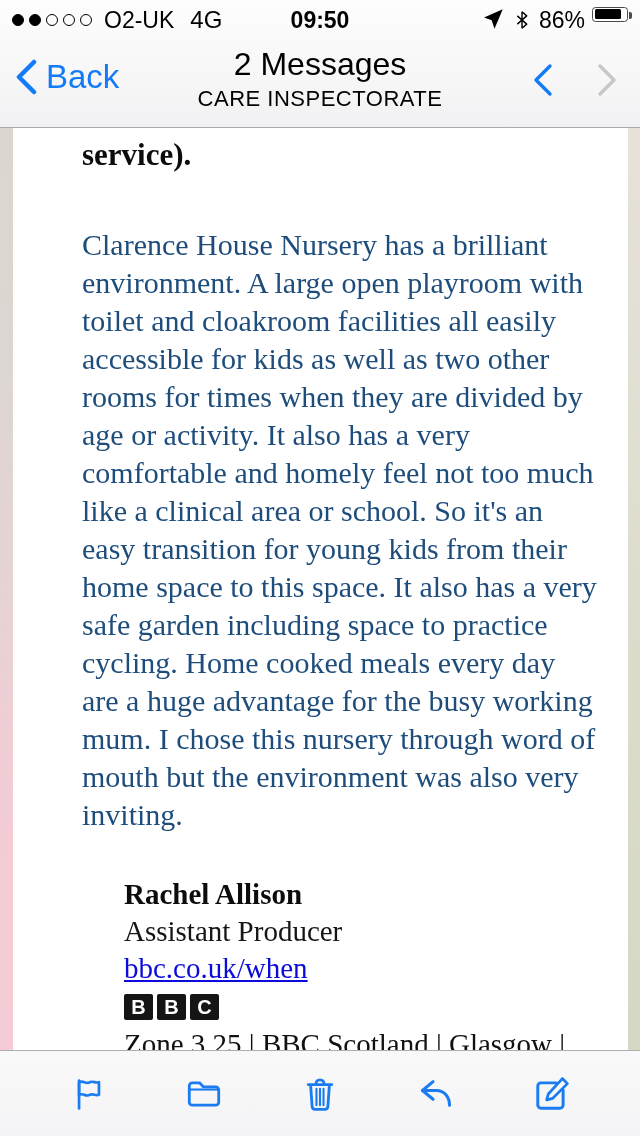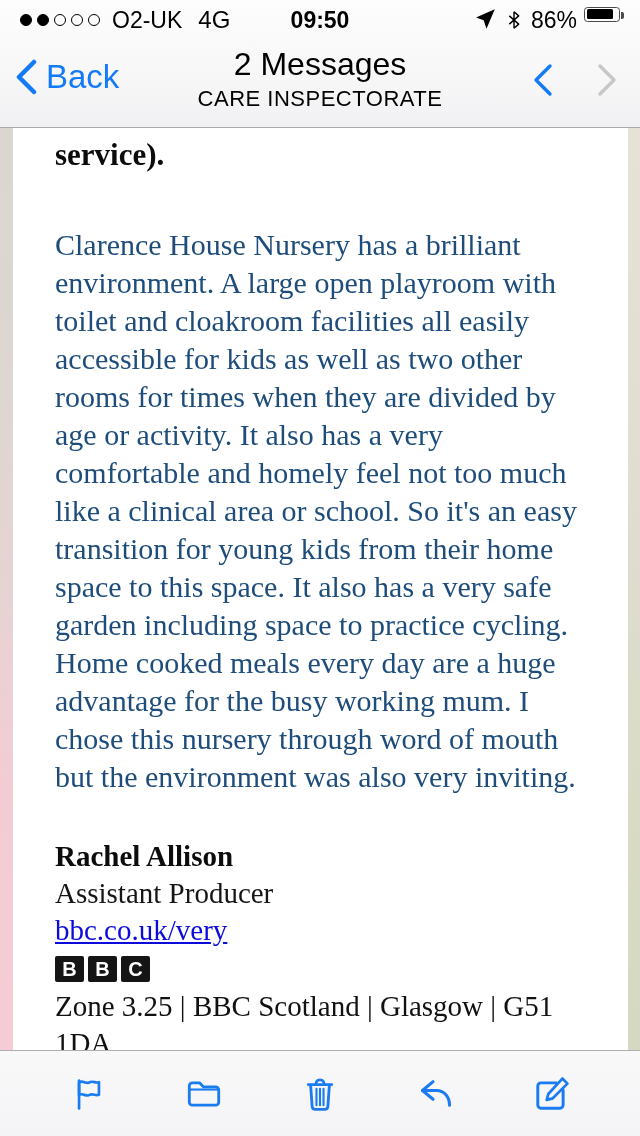--- a/index.html
+++ b/index.html
@@ -5,21 +5,21 @@
   * { margin:0; padding:0; box-sizing:border-box; }
   html,body { width:640px; height:1136px; }
   body { font-family:"Liberation Sans", sans-serif; background:#fff; }
   .phone { position:relative; width:640px; height:1136px; overflow:hidden; background:#fff; }
 
   
   .header { position:absolute; top:0; left:0; right:0; height:128px;
             background:linear-gradient(180deg,#fdfdfd 0%,#f7f7f8 60%,#f1f1f3 100%);
             border-bottom:1px solid #a9a9ab; z-index:5; }
   .statusbar { position:absolute; top:0; left:0; right:0; height:40px;
-               display:flex; align-items:center; padding:0 20px; color:#000; }
+               display:flex; align-items:center; padding:0 12px; color:#000; }
   .sb-left { display:flex; align-items:center; gap:4px; }
   .dots { display:flex; align-items:center; gap:5px; margin-right:8px; }
   .dot { width:12px; height:12px; border-radius:50%; border:1.5px solid #000; }
   .dot.filled { background:#000; }
   .carrier { font-size:23px; letter-spacing:0; }
   .network { font-size:24px; margin-left:12px; }
   .sb-time { position:absolute; left:50%; transform:translateX(-50%);
              font-size:23px; font-weight:bold; }
   .sb-right { margin-left:auto; display:flex; align-items:flex-start; gap:7px; }
   .battery-pct { font-size:23px; }
@@ -40,25 +40,25 @@
   .nav-arrows { position:absolute; right:22px; top:22px; display:flex; gap:42px; align-items:center; }
 
   
   .content { position:absolute; top:128px; left:0; right:0; bottom:86px;
              background:#fff; overflow:hidden;
              font-family:"Liberation Serif", serif; }
   .edge-left { position:absolute; left:0; top:0; bottom:0; width:13px;
     background:linear-gradient(180deg,#dbd7d0 0%,#ddd6d2 28%,#e6d3d4 50%,#f2ccd4 72%,#f5ccd5 100%); }
   .edge-right { position:absolute; right:0; top:0; bottom:0; width:12px;
     background:linear-gradient(180deg,#e6e2d8 0%,#e0ddd1 40%,#d9dbc7 72%,#d5d8c2 100%); }
-  .email-body { padding:8px 42px 0 55px; }
+  .email-body { padding:8px 42px 0 82px; }
   .fragment { font-size:31px; font-weight:bold; color:#0c0c0c; line-height:38px; }
   .paragraph { margin-top:52px; font-size:30px; line-height:38px; color:#1e4d7c;
                max-width:535px; }
-  .signature { margin-top:42px; font-size:29px; line-height:37px; color:#151515; }
+  .signature { margin-top:42px; font-size:29px; line-height:37px; color:#151515;margin-left:42px; }
   .sig-name { font-weight:bold; color:#0c0c0c; }
   .sig-link a, .phone-row a { color:#0b0bdc; text-decoration:underline; cursor:pointer; }
   .bbc-logo { display:flex; align-items:center; gap:4px; margin:7px 0 6px 0;
               font-family:"Liberation Sans", sans-serif; }
   .bbc-box { display:inline-flex; align-items:center; justify-content:center;
              width:29px; height:26px; background:#151515; color:#fff;
              font-weight:bold; font-size:20px; border-radius:2px; }
   .bbc-wordmark { margin-left:6px; font-weight:bold; font-size:29px; letter-spacing:1px;
                   background:linear-gradient(180deg,#e0263e 0%,#b92637 55%,#571520 100%);
                   -webkit-background-clip:text; background-clip:text; color:transparent; }
@@ -135,21 +135,21 @@
 
     <div class="email-body">
       <div class="fragment">service).</div>
 
       <div class="paragraph">Clarence House Nursery has a brilliant environment. A large open playroom with toilet and cloakroom facilities all easily accessible for kids as well as two other rooms for times when they are divided by age or activity. It also has a very comfortable and homely feel not too much like a clinical area or school. So it's an easy transition for young kids from their home space to this space. It also has a very safe garden including space to practice cycling. Home cooked meals every day are a huge advantage for the busy working mum. I chose this nursery through word of mouth but the environment was also very inviting.</div>
 
       <div class="signature">
         <div class="sig-name">Rachel Allison</div>
         <div class="sig-role">Assistant Producer</div>
         <div class="sig-link">
-          <a>bbc.co.uk/very</a>
+          <a>bbc.co.uk/when</a>
         </div>
         <div class="bbc-logo">
           <span class="bbc-box">B</span>
           <span class="bbc-box">B</span>
           <span class="bbc-box">C</span>
         </div>
         <div class="sig-address">Zone 3.25 | BBC Scotland | Glasgow | G51 1DA</div>
 
       </div>
     </div>

